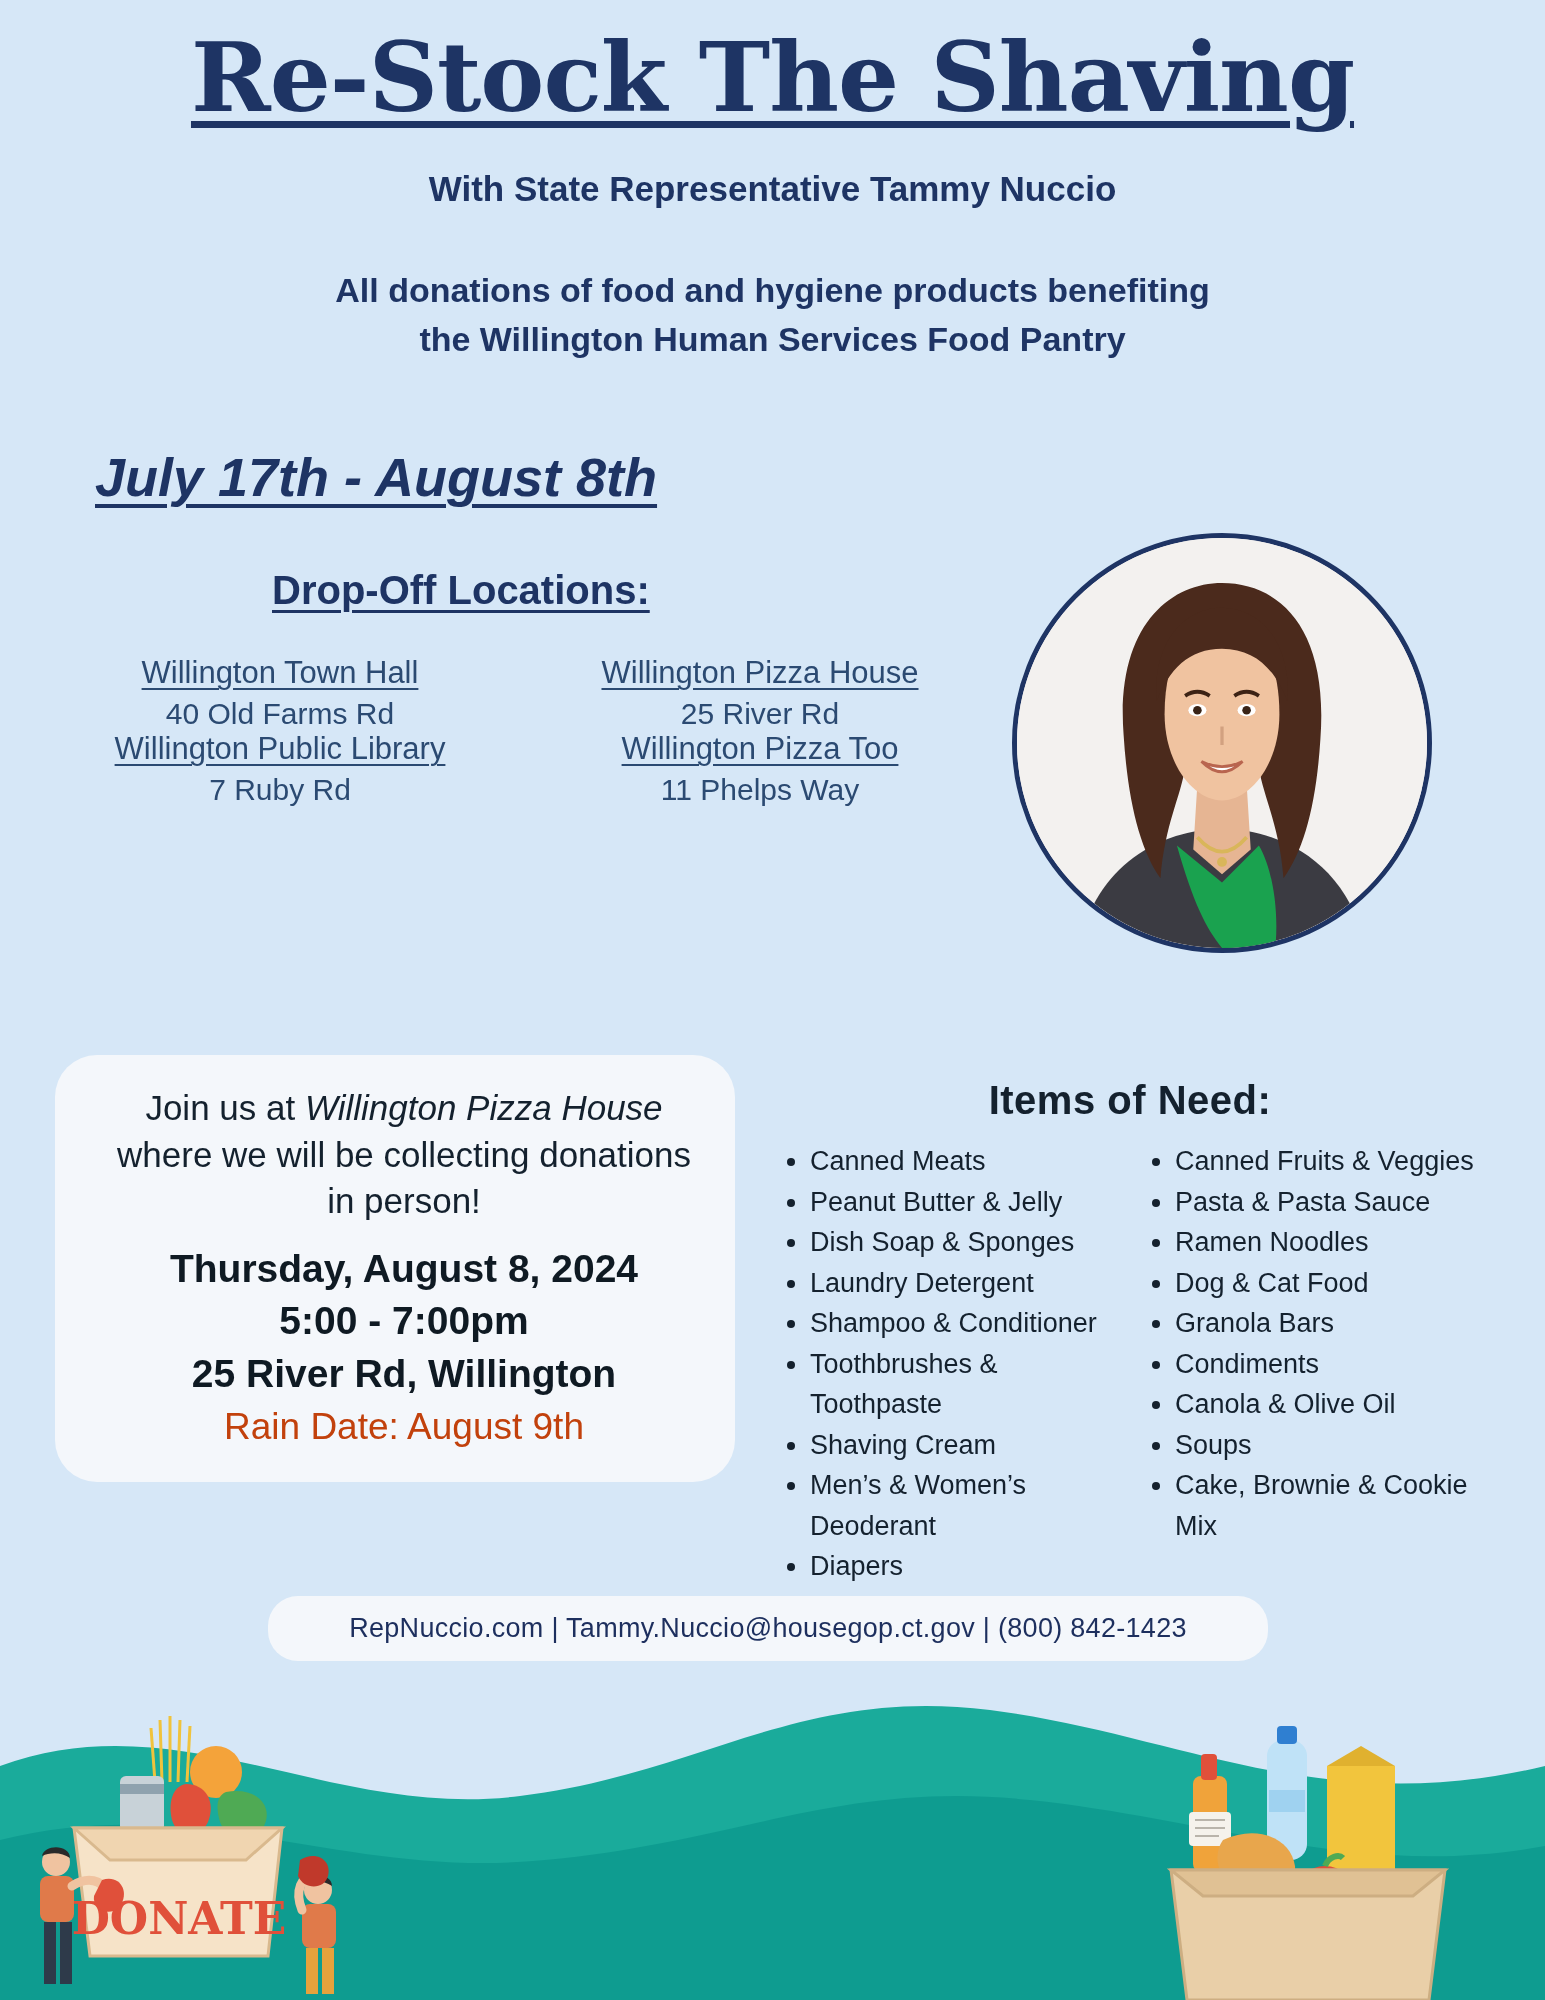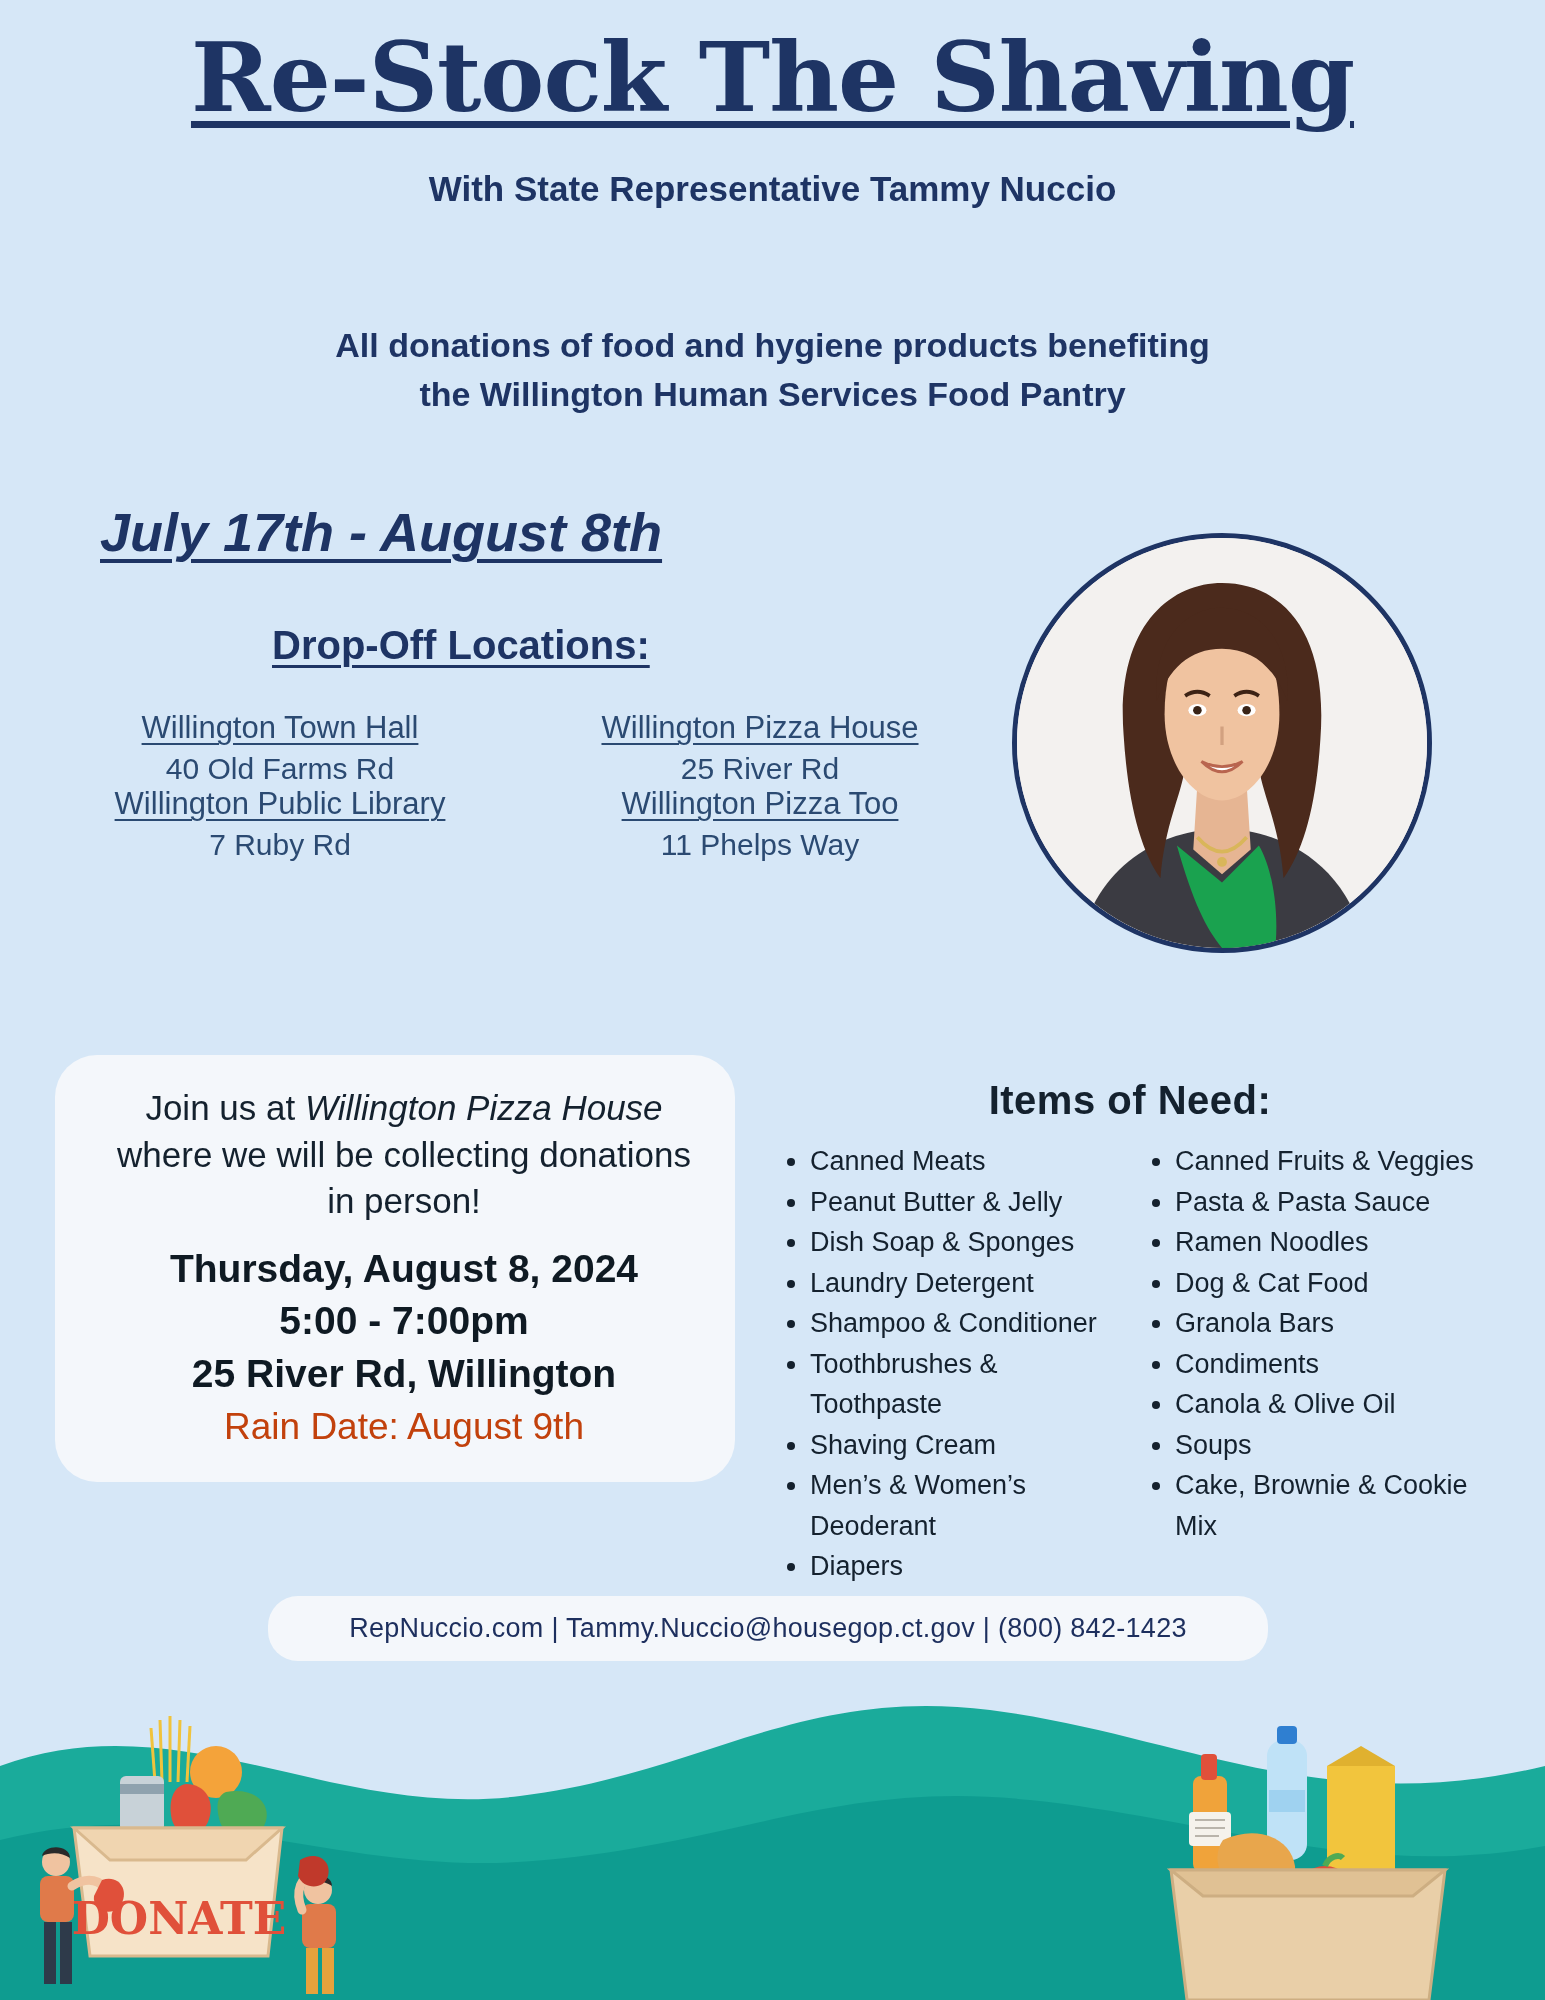--- a/index.html
+++ b/index.html
@@ -34,37 +34,36 @@
     font-weight:bold;
     color:#1e3464;
     margin-top:40px;
   }
   .blurb {
     text-align:center;
     font-size:34px;
     font-weight:bold;
     color:#1e3464;
     line-height:1.45;
-    margin-top:112px;
+    margin-top:57px;
     padding:0 90px;
   }
 
   
   .dates {
     margin-top:82px;
-    padding-left:76px;
+    padding-left:95px;
     font-size:54px;
     font-style:italic;
     font-weight:bold;
     color:#1e3464;
     text-decoration:underline;
     text-decoration-thickness:4px;
     text-underline-offset:8px;
     display:inline-block;
-    margin-left:24px;
   }
   .dropoff-head {
     margin-top:60px;
     text-align:left;
     padding-left:272px;
     font-size:40px;
     font-weight:bold;
     color:#1e3464;
   }
   .dropoff-head span {

